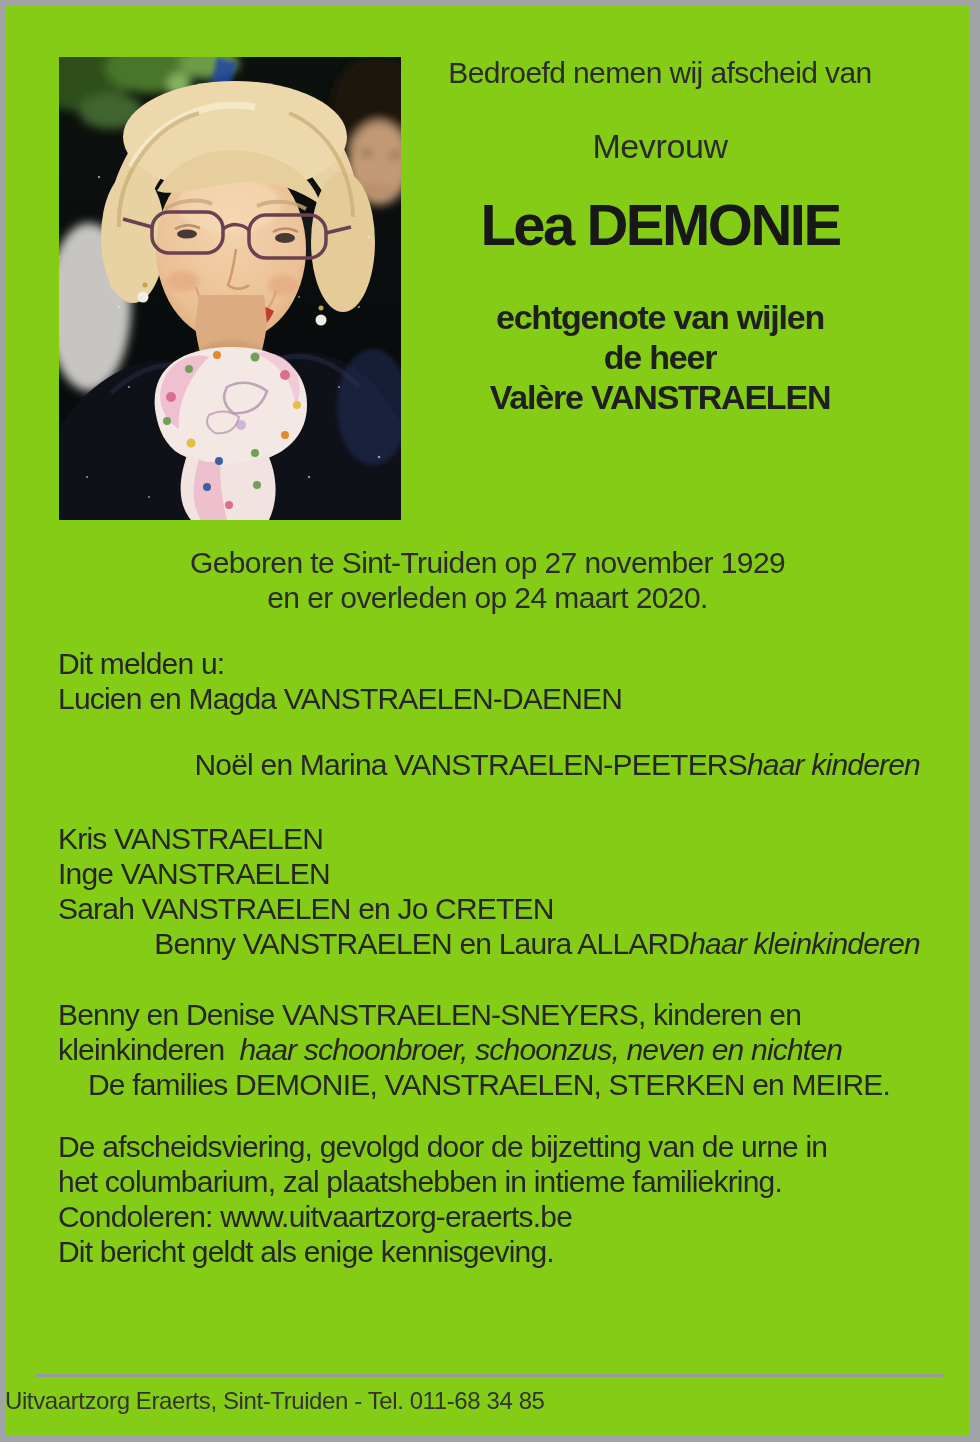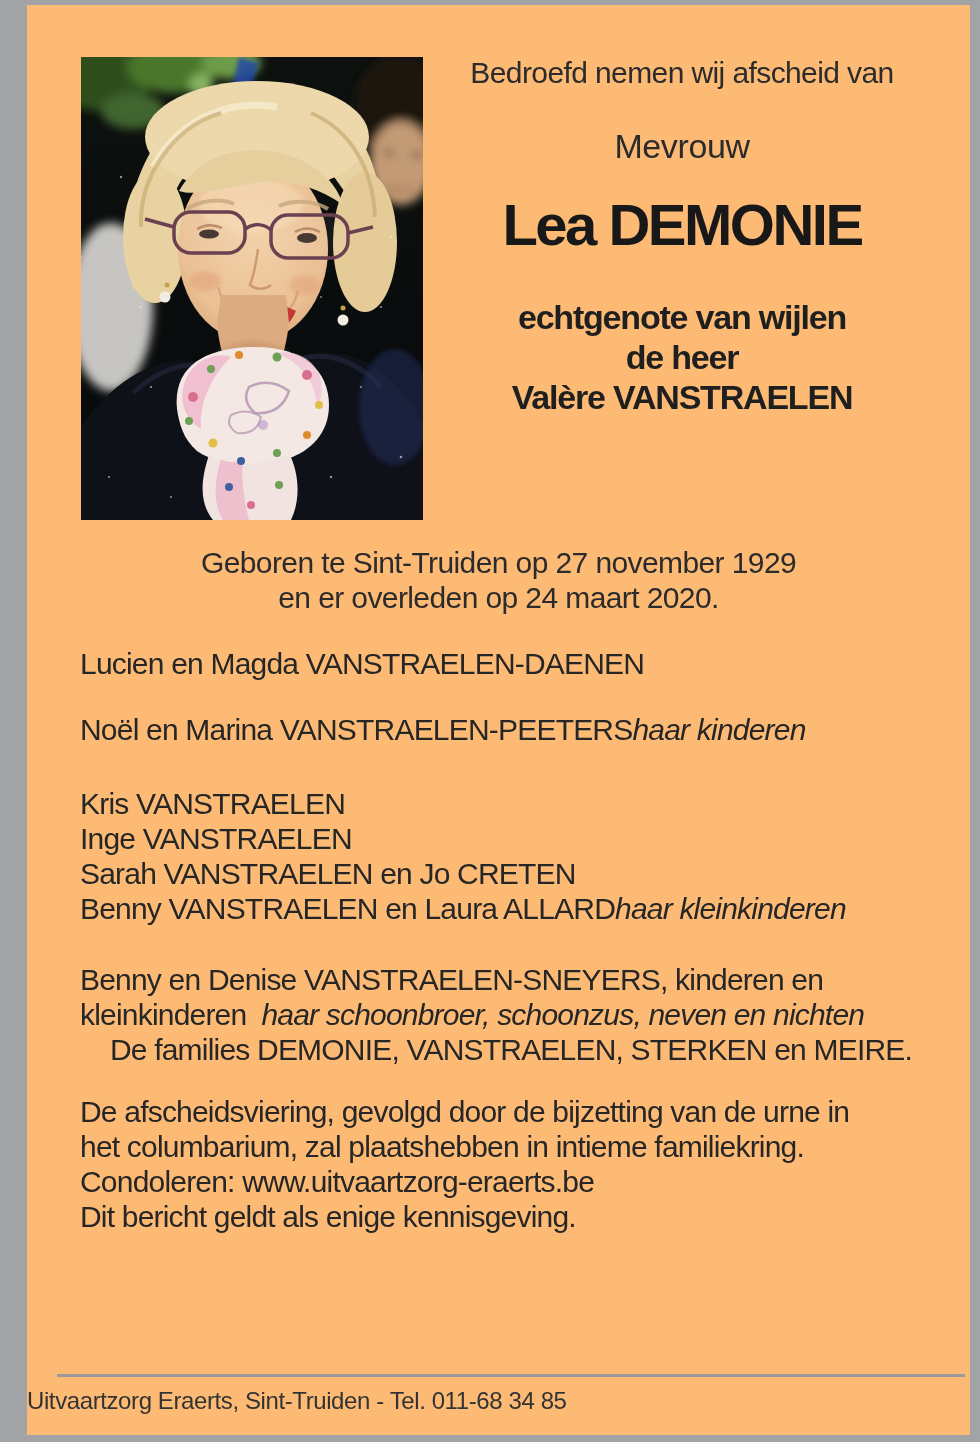--- a/index.html
+++ b/index.html
@@ -4,22 +4,21 @@
 <style>
   html,body{margin:0;padding:0;}
   body{
     width:980px;height:1442px;position:relative;
     background:#a1a3a7;
     font-family:"Liberation Sans","DejaVu Sans",sans-serif;
     overflow:hidden;
   }
   .sheet{
     position:absolute;left:5px;top:5px;right:10px;bottom:7px;
-    background:#fdba74;
-    margin-left:22px;
+    background:#84cc16;
   }
   
   .photo{
     position:absolute;left:54px;top:52px;width:342px;height:463px;
     overflow:hidden;background:#0a0d0b;
   }
   .photo svg{display:block;width:100%;height:100%;}
   
   .header-col{
     position:absolute;left:395px;top:50px;width:520px;
@@ -46,21 +45,21 @@
   }
   .birth p{
     margin:0;font-size:30px;line-height:35px;letter-spacing:-0.6px;color:#2b2b2b;
   }
   
   .body{
     position:absolute;left:53px;top:641px;width:862px;
     font-size:30px;line-height:35px;letter-spacing:-0.8px;color:#262626;
   }
   .body p{margin:0;white-space:nowrap;}
-  .row{display:flex;justify-content:flex-start;align-items:baseline;white-space:nowrap;}
+  .row{display:flex;justify-content:flex-end;align-items:baseline;white-space:nowrap;}
   em{font-style:italic;}
   .mt-children{margin-top:31px;}
   .mt-grand{margin-top:39px;}
   .mt-inlaws{margin-top:36px;}
   .mt-families{margin-top:35px;text-align:center;}
   .mt-ceremony{margin-top:27px;}
   .mt-condole{margin-top:22px;}
   .mt-notice{margin-top:38px;}
   .inlaws-ital{margin-left:15px;}
   
@@ -227,20 +226,21 @@
       <p>Valère VANSTRAELEN</p>
     </div>
   </header>
 
   <div class="birth">
     <p>Geboren te Sint-Truiden op 27 november 1929</p>
     <p>en er overleden op 24 maart 2020.</p>
   </div>
 
   <main class="body">
+    <p>Dit melden u:</p>
     <p>Lucien en Magda VANSTRAELEN-DAENEN</p>
 
     <div class="row mt-children">
       <span>Noël en Marina VANSTRAELEN-PEETERS</span>
       <em>haar kinderen</em>
     </div>
 
     <div class="mt-grand">
       <p>Kris VANSTRAELEN</p>
       <p>Inge VANSTRAELEN</p>

